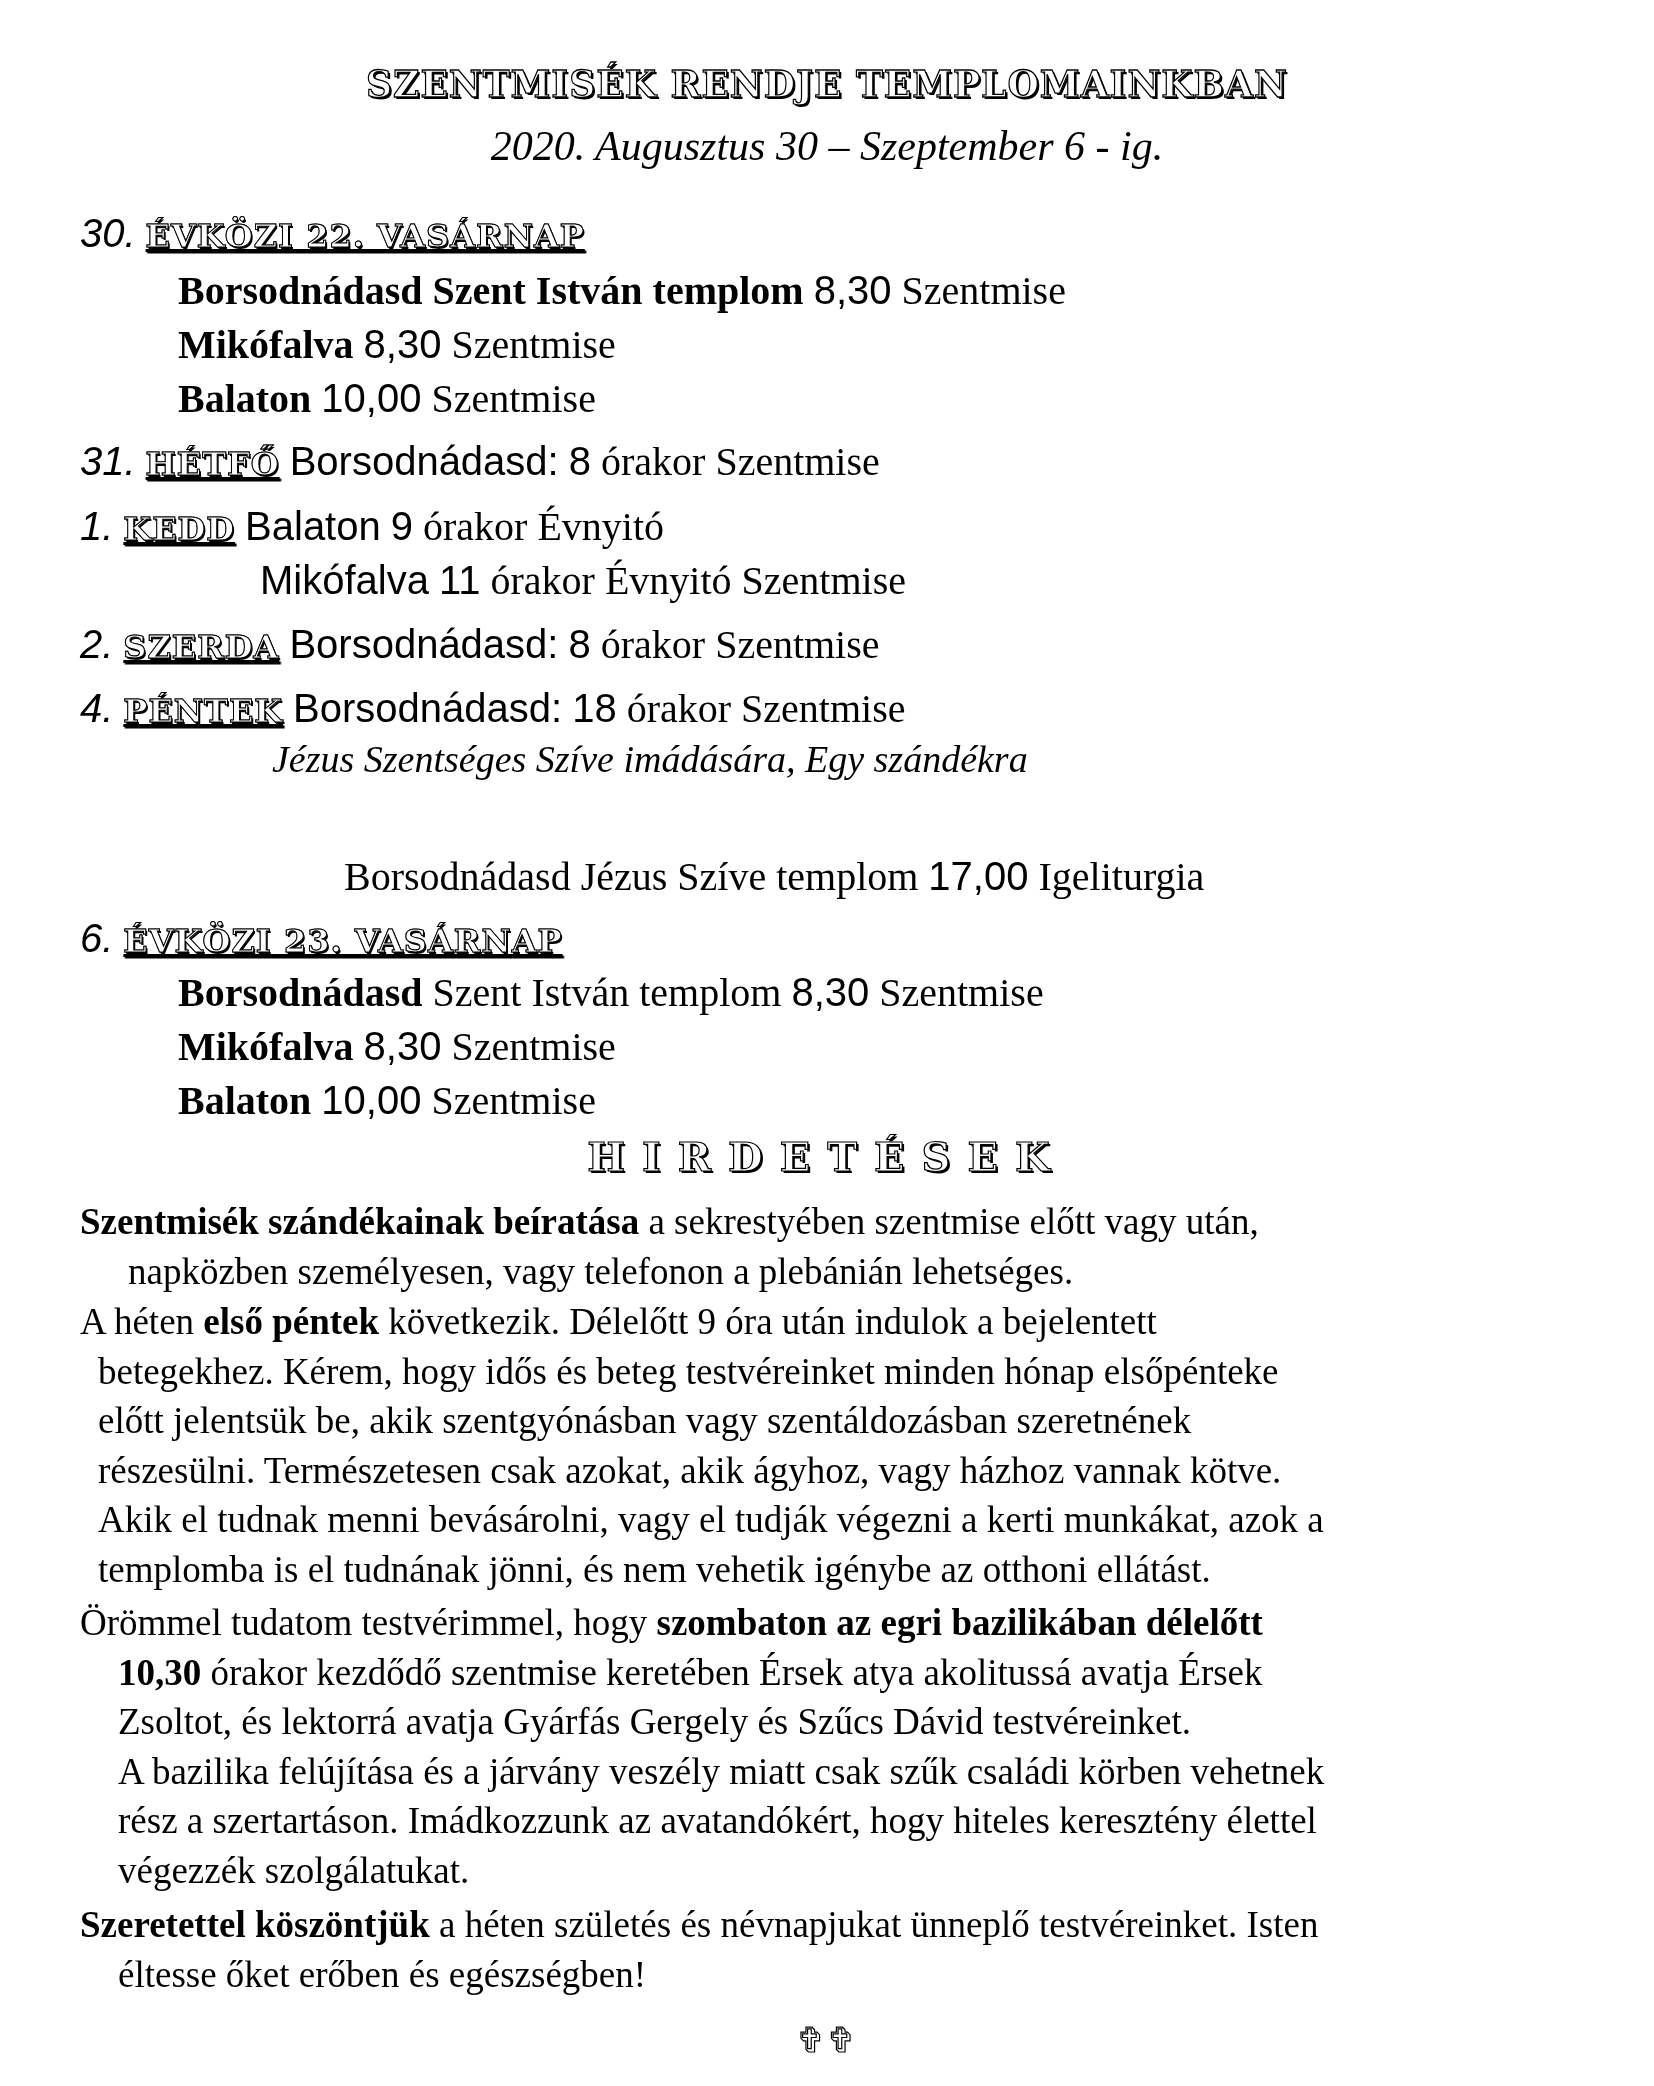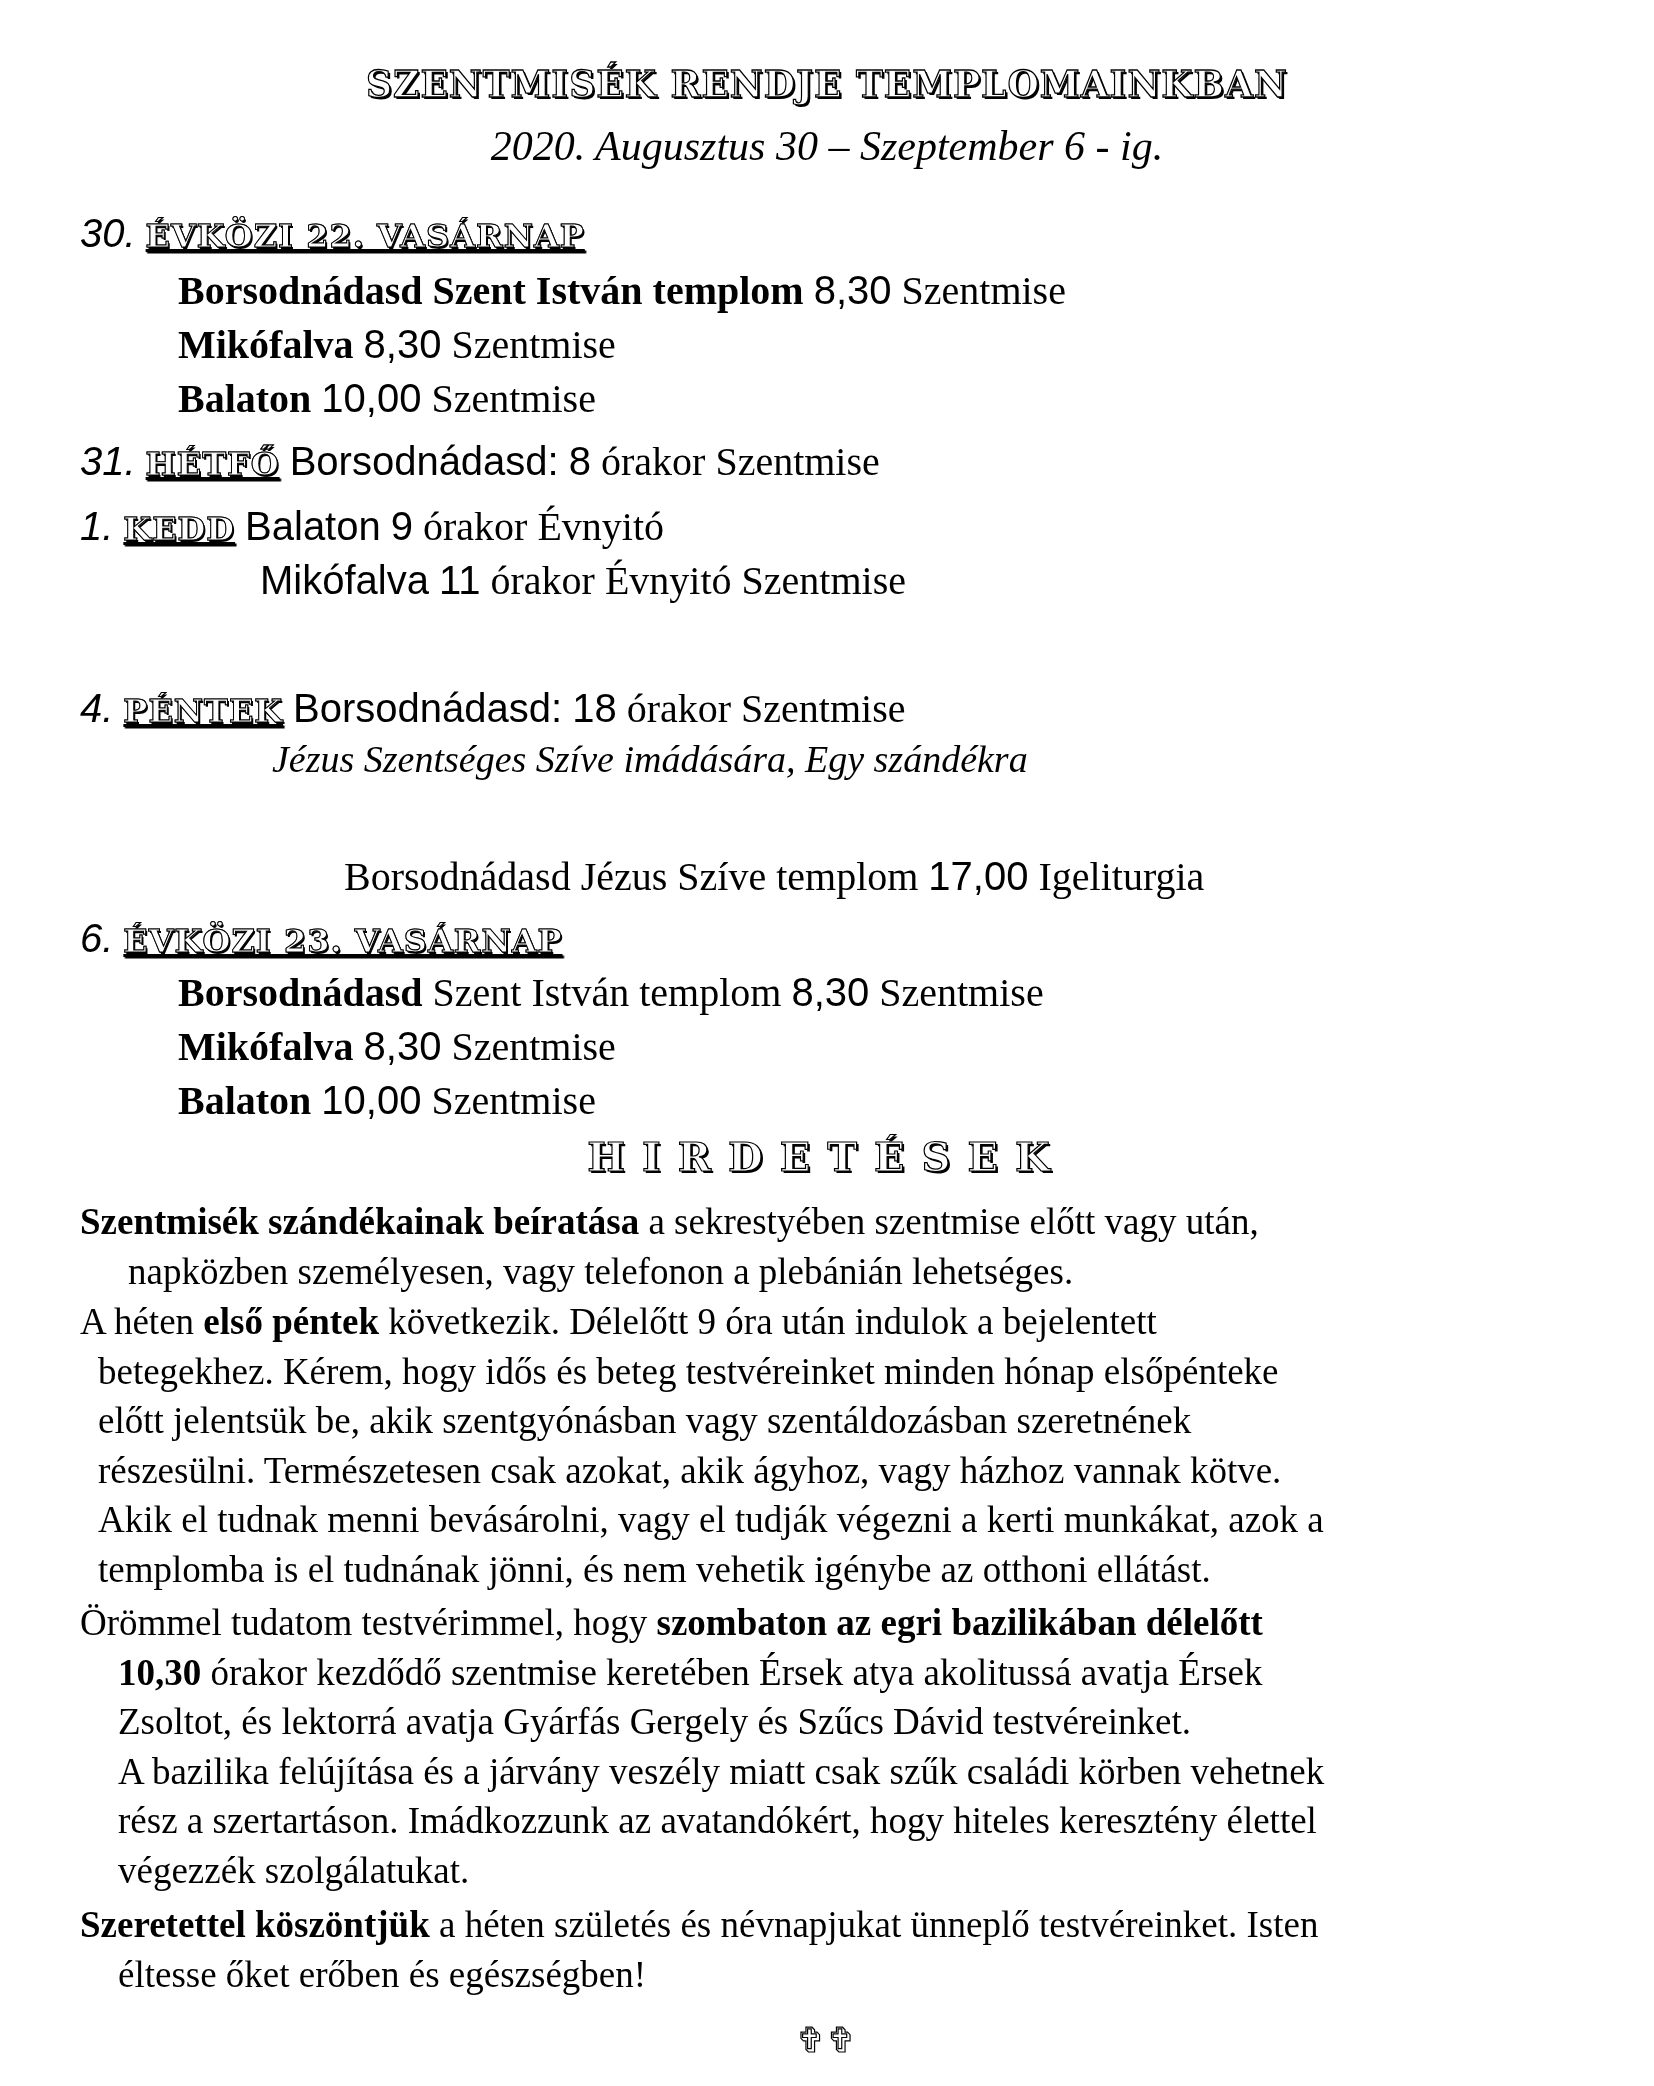--- a/index.html
+++ b/index.html
@@ -95,20 +95,27 @@
     <span class="sans">Balaton</span>
     <span class="sans">9</span>
     <span class="serif">órakor Évnyitó</span>
   </div>
   <div class="line" style="left:248px; top:560px;margin-left:12px;">
     <span class="sans">Mikófalva</span>
     <span class="sans">11</span>
     <span class="serif">órakor Évnyitó Szentmise</span>
   </div>
 
+  <div class="line" style="left:80px; top:624px;">
+    <span class="num">2.</span>
+    <span class="deco">SZERDA</span>
+    <span class="sans">Borsodnádasd:</span>
+    <span class="sans">8</span>
+    <span class="serif">órakor Szentmise</span>
+  </div>
 
   <div class="line" style="left:80px; top:688px;">
     <span class="num">4.</span>
     <span class="deco">PÉNTEK</span>
     <span class="sans">Borsodnádasd:</span>
     <span class="sans">18</span>
     <span class="serif">órakor Szentmise</span>
   </div>
   <div class="line serif i" style="left:272px; top:740px; font-size:38px;">Jézus Szentséges Szíve imádására, Egy szándékra</div>
 

